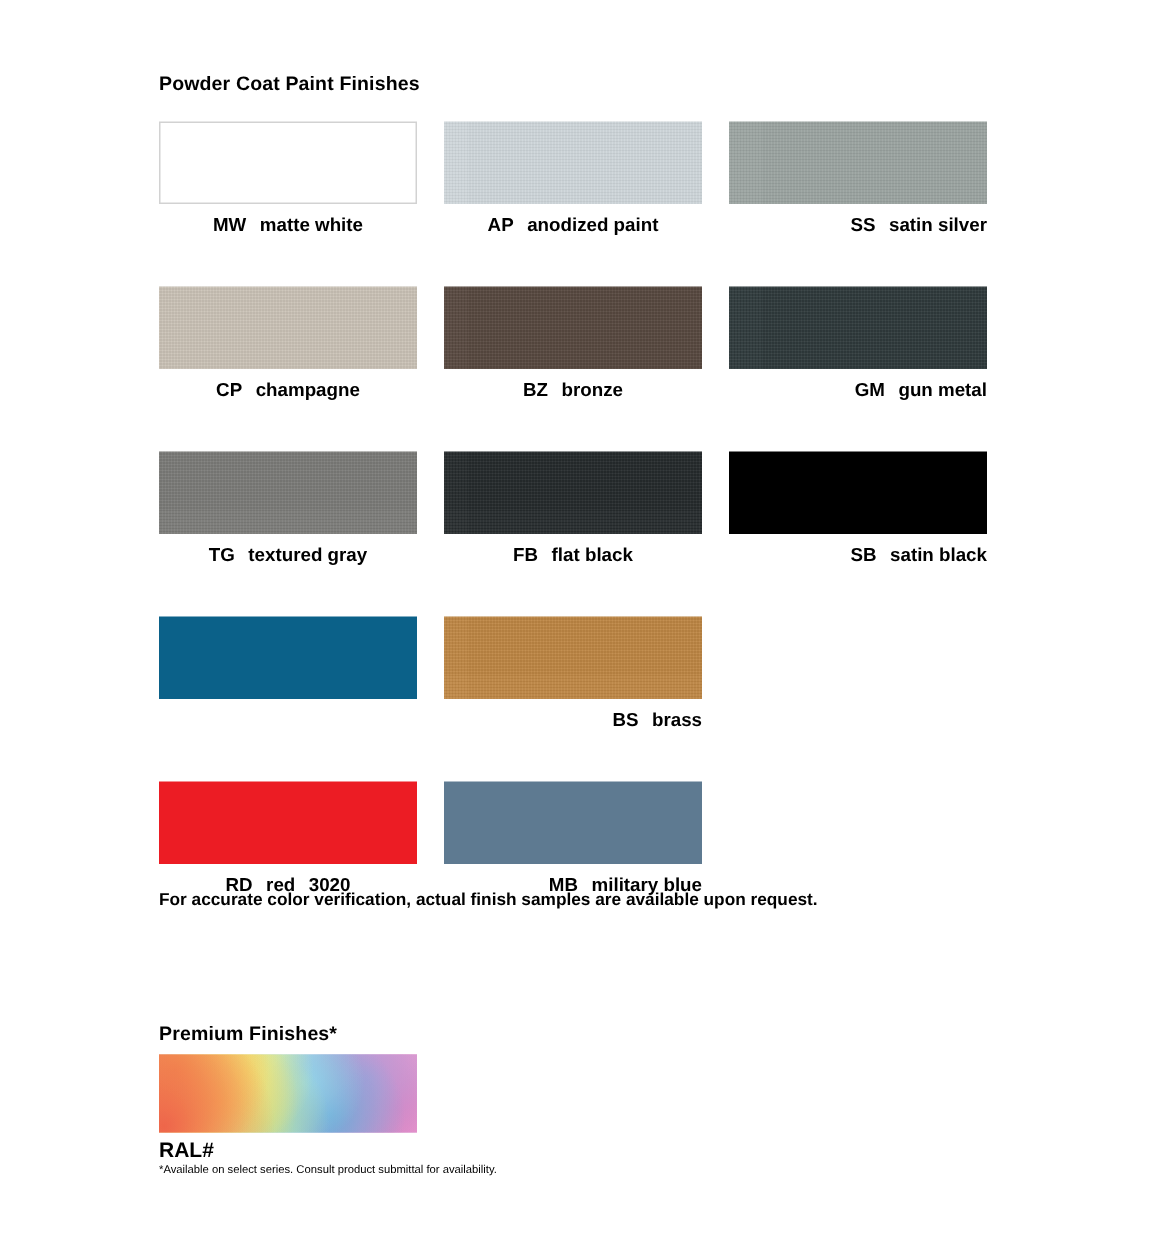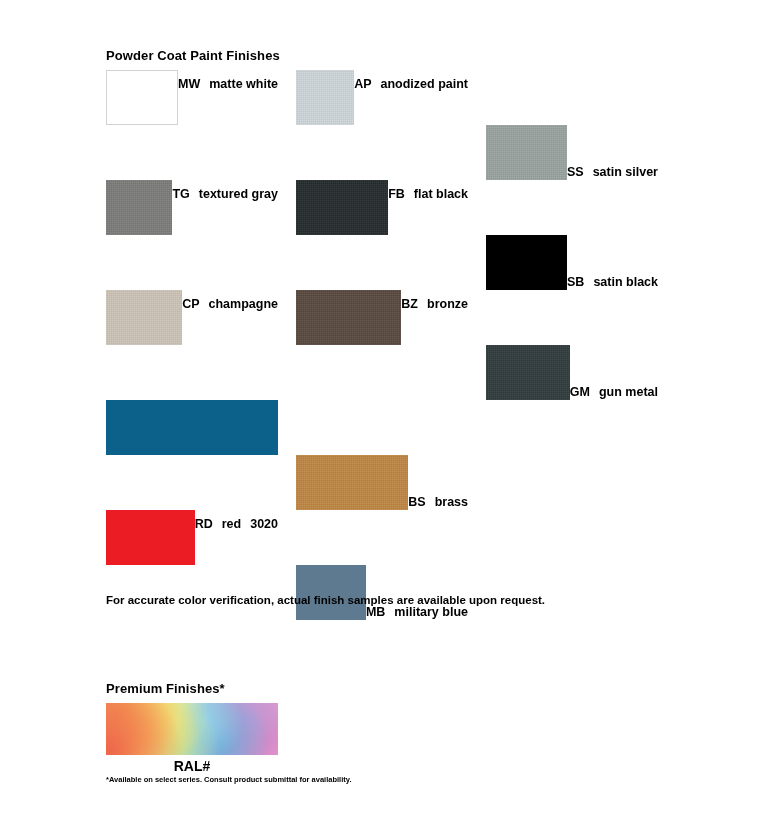--- a/index.html
+++ b/index.html
@@ -42,20 +42,22 @@
   }
 
   .swatch-row {
     display: flex;
     height: 110px;
   }
   .swatch-cell {
     width: 172px;
     margin-right: 18px;
     display: flex;
+    flex-direction: column;
+    margin-top: 11px;
   }
   .swatch-cell:last-child { margin-right: 0; align-items: flex-end; }
 
   .swatch-chip {
     width: 172px;
     height: 55px;
     box-sizing: border-box;
     position: relative;
   }
   .swatch-chip.bordered {
@@ -91,21 +93,21 @@
     font-size: 11.5px;
     font-weight: bold;
     white-space: nowrap;
   }
 
   .note-small {
     position: absolute;
     left: 106px;
     top: 775px;
     font-size: 7.5px;
-    font-weight: bold;
+    font-weight: normal;
     white-space: nowrap;
   }
 
   
   #ral-chip {
     position: absolute;
     left: 106px;
     top: 703px;
     width: 172px;
     height: 52px;
@@ -126,21 +128,21 @@
         #dfe488 34%, #b9dfb4 44%, #9ed6e2 56%,
         #78b6dc 68%, #b69ad6 80%, #dd8ac4 90%, #eeaed8 100%);
     filter: saturate(0.92) brightness(1.04);
   }
 
   #ral-label {
     position: absolute;
     left: 106px;
     top: 758px;
     width: 172px;
-    text-align: center;
+    text-align: left;
     font-size: 14px;
     font-weight: bold;
   }
 </style>
 </head>
 <body>
 
 <div class="page">
 
   <div class="section-title" id="powder-title">Powder Coat Paint Finishes</div>
@@ -155,48 +157,48 @@
           <div class="swatch-chip textured" style="background: rgb(206, 214, 218);"></div>
           <div class="swatch-label"><span class="code">AP</span><span class="name">anodized paint</span></div>
         </div>
         <div class="swatch-cell">
           <div class="swatch-chip textured" style="background: rgb(154, 163, 160);"></div>
           <div class="swatch-label"><span class="code">SS</span><span class="name">satin silver</span></div>
         </div>
       </div>
       <div class="swatch-row">
         <div class="swatch-cell">
+          <div class="swatch-chip textured" style="background: rgb(204, 196, 184);"></div>
+          <div class="swatch-label"><span class="code">CP</span><span class="name">champagne</span></div>
+        </div>
+        <div class="swatch-cell">
+          <div class="swatch-chip textured" style="background: rgb(88, 73, 64);"></div>
+          <div class="swatch-label"><span class="code">BZ</span><span class="name">bronze</span></div>
+        </div>
+        <div class="swatch-cell">
+          <div class="swatch-chip textured" style="background: rgb(47, 58, 60);"></div>
+          <div class="swatch-label"><span class="code">GM</span><span class="name">gun metal</span></div>
+        </div>
+      </div>
+      <div class="swatch-row">
+        <div class="swatch-cell">
           <div class="swatch-chip textured" style="background: rgb(124, 124, 121);"></div>
           <div class="swatch-label"><span class="code">TG</span><span class="name">textured gray</span></div>
         </div>
         <div class="swatch-cell">
           <div class="swatch-chip textured" style="background: rgb(37, 42, 44);"></div>
           <div class="swatch-label"><span class="code">FB</span><span class="name">flat black</span></div>
         </div>
         <div class="swatch-cell">
           <div class="swatch-chip" style="background: rgb(0, 0, 0);"></div>
           <div class="swatch-label"><span class="code">SB</span><span class="name">satin black</span></div>
         </div>
       </div>
       <div class="swatch-row">
         <div class="swatch-cell">
-          <div class="swatch-chip textured" style="background: rgb(204, 196, 184);"></div>
-          <div class="swatch-label"><span class="code">CP</span><span class="name">champagne</span></div>
-        </div>
-        <div class="swatch-cell">
-          <div class="swatch-chip textured" style="background: rgb(88, 73, 64);"></div>
-          <div class="swatch-label"><span class="code">BZ</span><span class="name">bronze</span></div>
-        </div>
-        <div class="swatch-cell">
-          <div class="swatch-chip textured" style="background: rgb(47, 58, 60);"></div>
-          <div class="swatch-label"><span class="code">GM</span><span class="name">gun metal</span></div>
-        </div>
-      </div>
-      <div class="swatch-row">
-        <div class="swatch-cell">
           <div class="swatch-chip" style="background: rgb(11, 97, 137);"></div>
         </div>
         <div class="swatch-cell">
           <div class="swatch-chip textured" style="background: rgb(191, 135, 68);"></div>
           <div class="swatch-label"><span class="code">BS</span><span class="name">brass</span></div>
         </div>
       </div>
       <div class="swatch-row">
         <div class="swatch-cell">
           <div class="swatch-chip" style="background: rgb(236, 28, 36);"></div>

